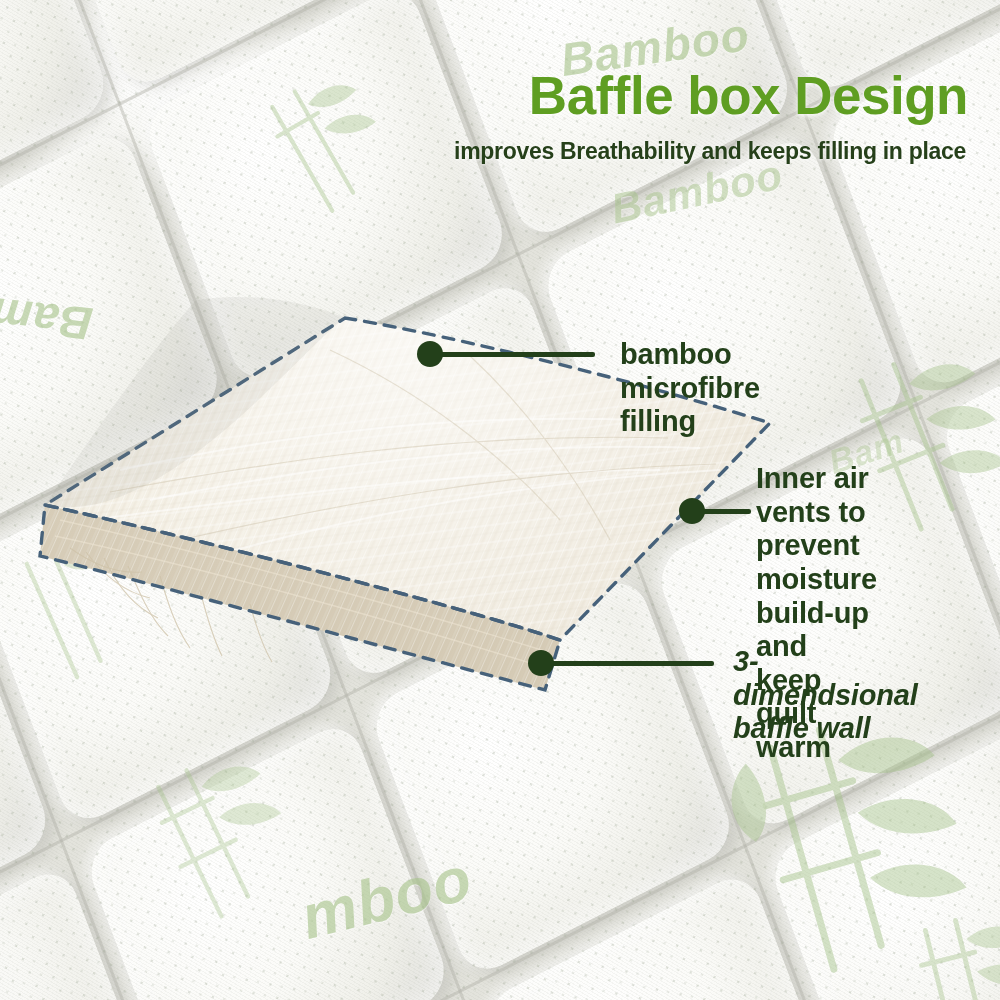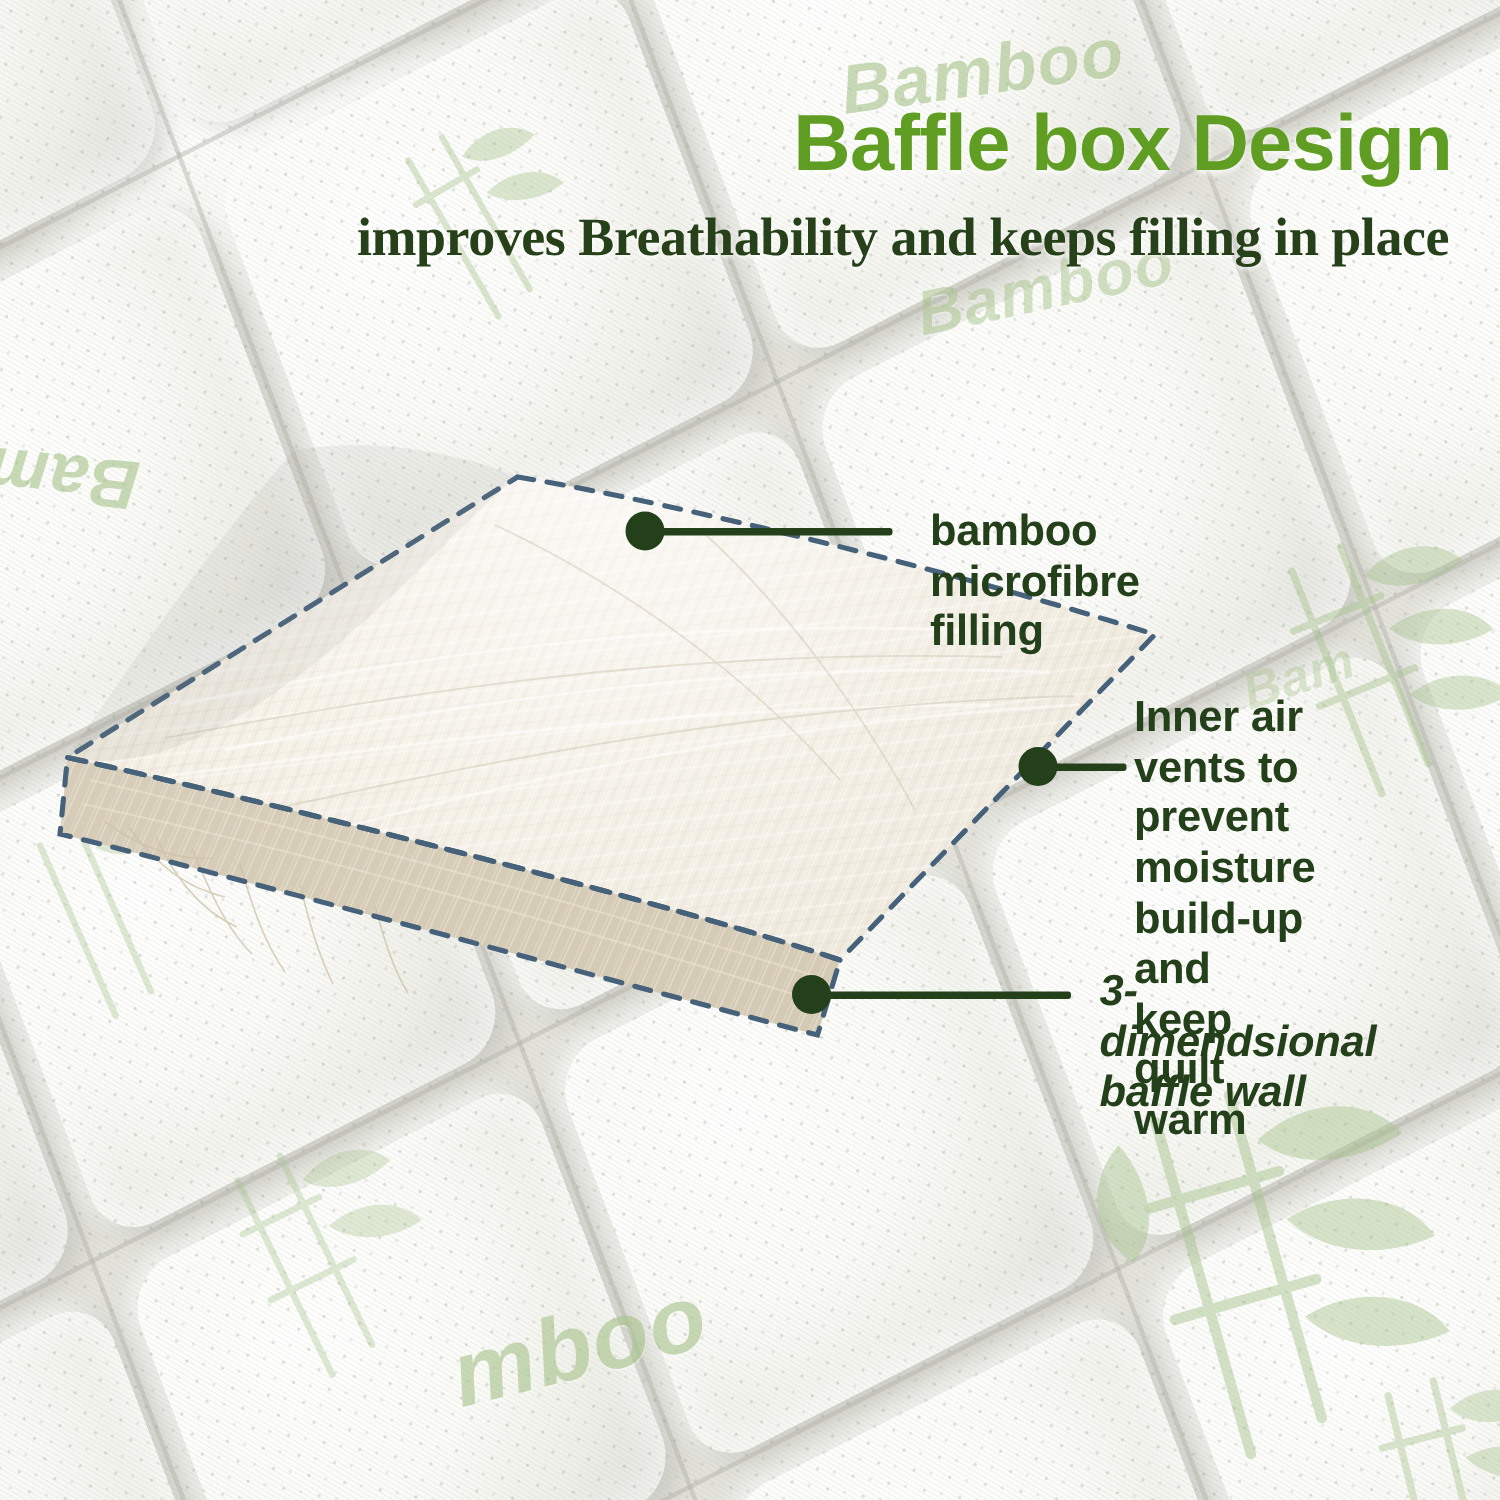--- a/index.html
+++ b/index.html
@@ -108,23 +108,23 @@
     font-weight:700;
     font-size:53px;
     line-height:1;
     letter-spacing:-.5px;
     white-space:nowrap;
     text-shadow:0 2px 4px rgba(255,255,255,.85);
   }
   #subtitle{
     position:absolute; right:34px; top:140px;
     color:#26401a;
-    font-family:Liberation Serif, serif;
+    font-family:Liberation Sans, sans-serif;
     font-weight:700;
-    font-size:36px;
+    font-size:23px;
     line-height:1;
     letter-spacing:-.3px;
     white-space:nowrap;
     text-shadow:0 1px 3px rgba(255,255,255,.9);
     text-align:center;
   }
 
   .vignette{
     position:absolute; inset:0;
     background:radial-gradient(ellipse 120% 110% at 50% 45%,

